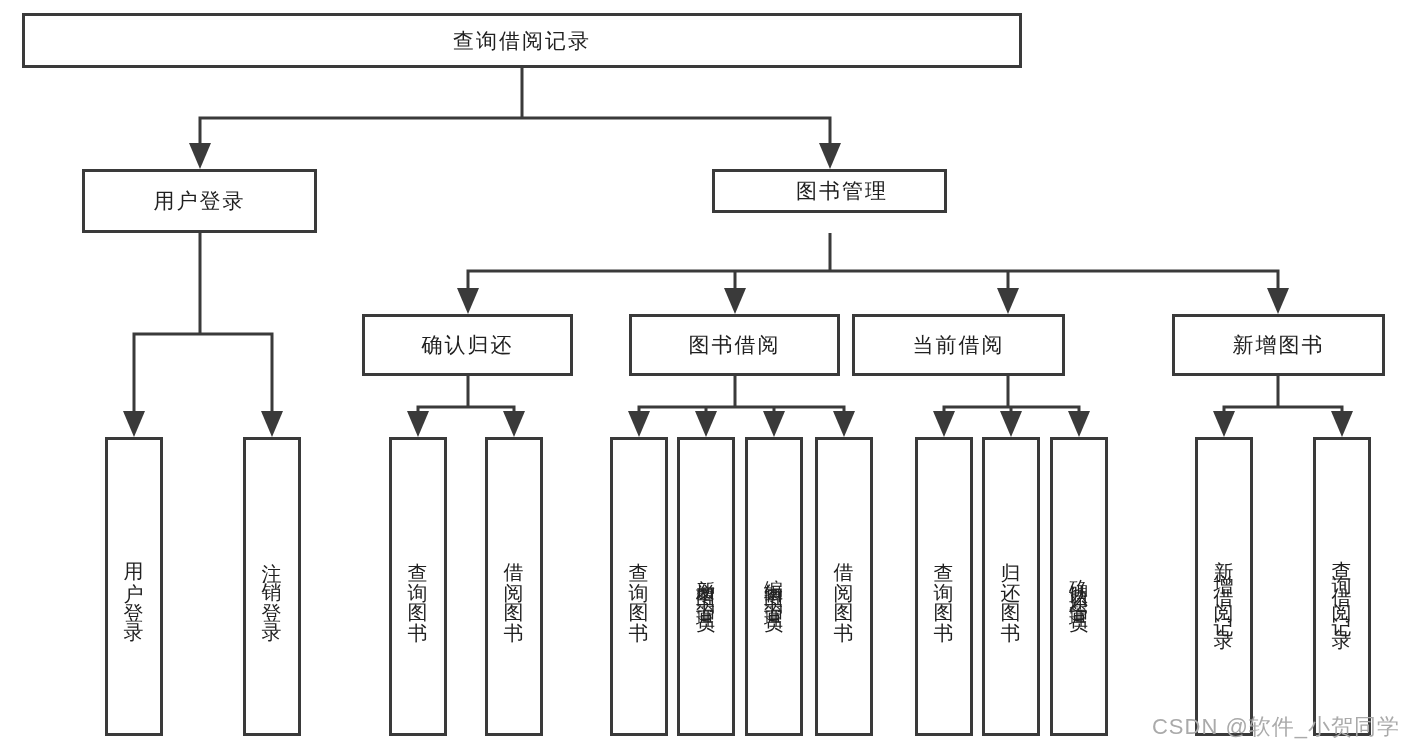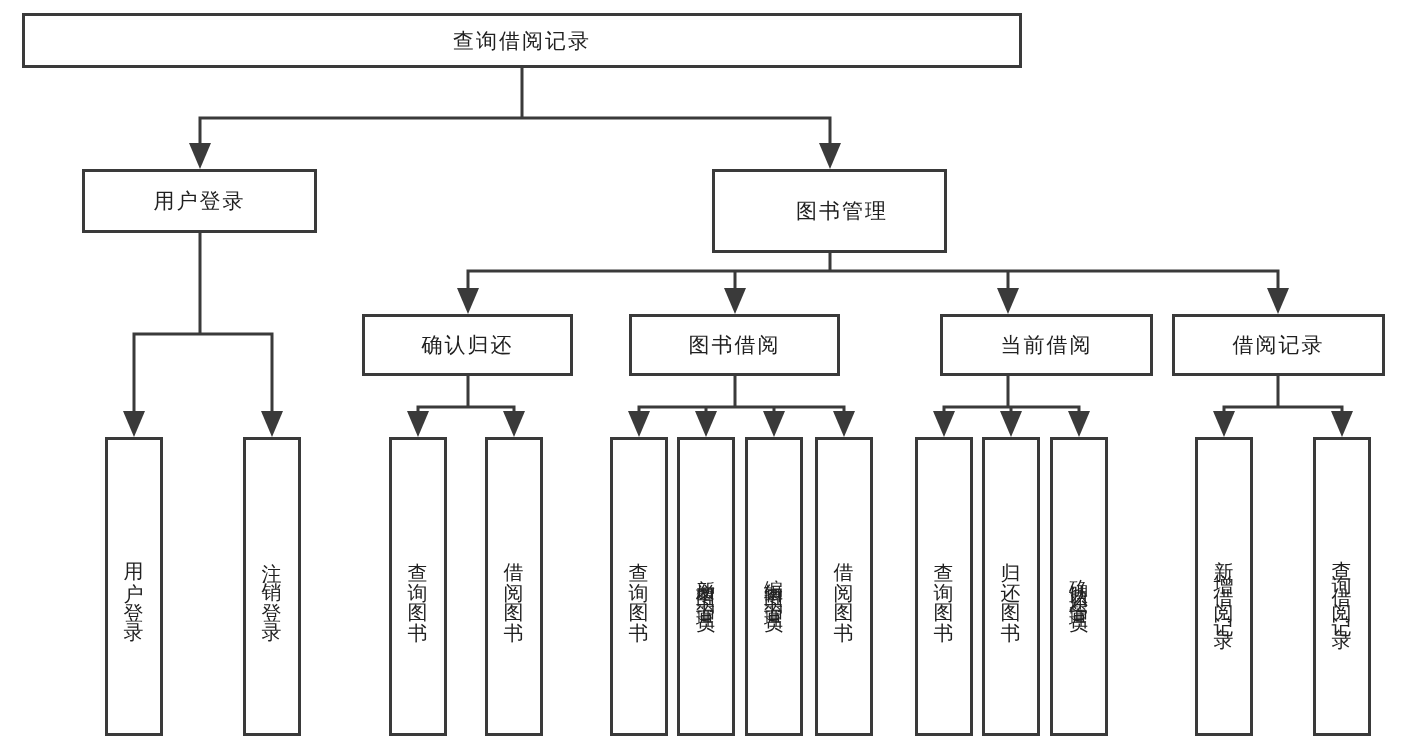--- a/index.html
+++ b/index.html
@@ -108,38 +108,39 @@
     <polygon points="944,437 933,411 955,411"></polygon>
     <polygon points="1011,437 1000,411 1022,411"></polygon>
     <polygon points="1079,437 1068,411 1090,411"></polygon>
     <polygon points="1224,437 1213,411 1235,411"></polygon>
     <polygon points="1342,437 1331,411 1353,411"></polygon>
   </svg>
 
   <div class="node hbox" style="left:22px; top:13px; width:1000px; height:55px;">查询借阅记录</div>
 
   <div class="node hbox" style="left:82px; top:169px; width:235px; height:64px;">用户登录</div>
-  <div class="node hbox" style="left:712px; top:169px; width:235px; height:84px;padding-left:25px;">图书管理</div>
+  <div class="node hbox" style="left:712px; top:169px; width:235px; height:44px;padding-left:25px;">图书管理</div>
 
   <div class="node hbox" style="left:362px; top:314px; width:211px; height:62px;">确认归还</div>
   <div class="node hbox" style="left:629px; top:314px; width:211px; height:62px;">图书借阅</div>
-  <div class="node hbox" style="left:940px; top:314px; width:213px; height:62px;">当前借阅</div>
-  <div class="node hbox" style="left:1172px; top:314px; width:213px; height:62px;">借阅记录</div>
+  <div class="node hbox" style="left:852px; top:314px; width:213px; height:62px;">当前借阅</div>
+  <div class="node hbox" style="left:1172px; top:314px; width:213px; height:62px;">新增图书</div>
 
   <div class="node leaf" style="left:105px;">用户登录</div>
   <div class="node leaf" style="left:243px;">注销登录</div>
 
   <div class="node leaf" style="left:389px;">查询图书</div>
   <div class="node leaf" style="left:485px;">借阅图书</div>
 
   <div class="node leaf" style="left:610px;">查询图书</div>
   <div class="node leaf long" style="left:677px;">新增图书（管理员）</div>
   <div class="node leaf long" style="left:745px;">编辑图书（管理员）</div>
   <div class="node leaf" style="left:815px;">借阅图书</div>
 
   <div class="node leaf" style="left:915px;">查询图书</div>
   <div class="node leaf" style="left:982px;">归还图书</div>
   <div class="node leaf long" style="left:1050px;">确认归还（管理员）</div>
 
   <div class="node leaf mid" style="left:1195px;">新增借阅记录</div>
   <div class="node leaf mid" style="left:1313px;">查询借阅记录</div>
 
+  <div class="watermark">CSDN @软件_小贺同学</div>
 </div>
 
 </body></html>

